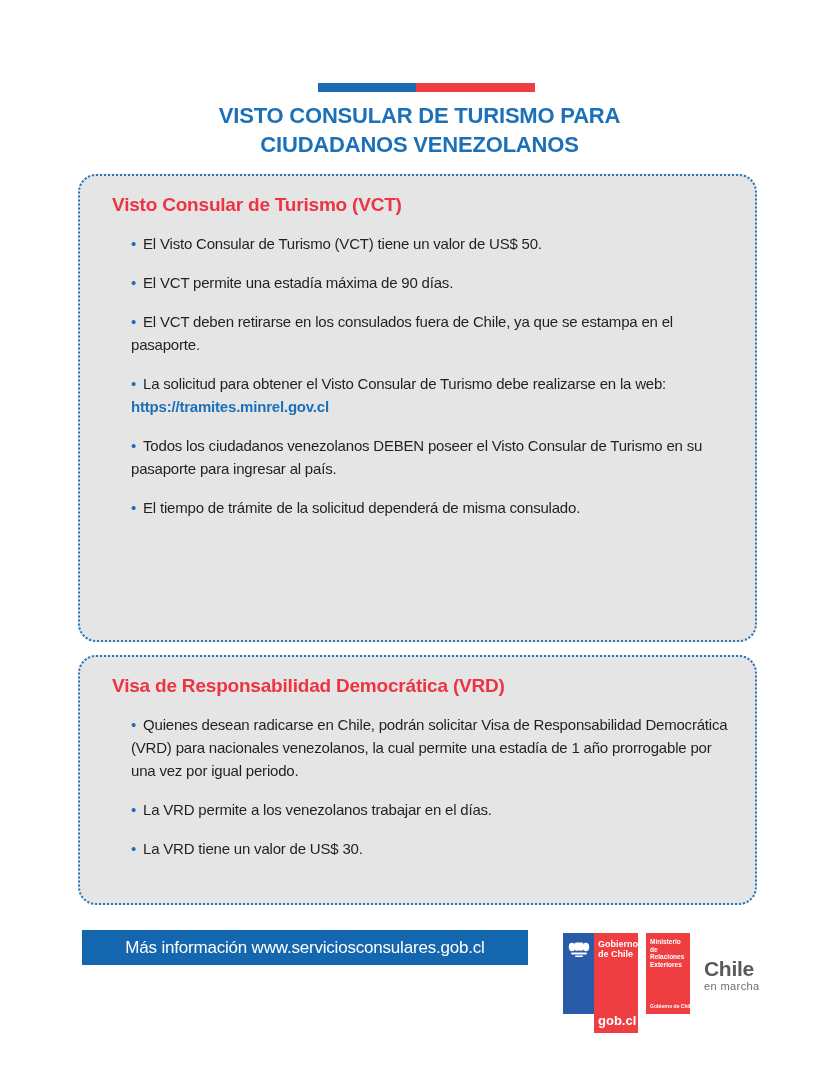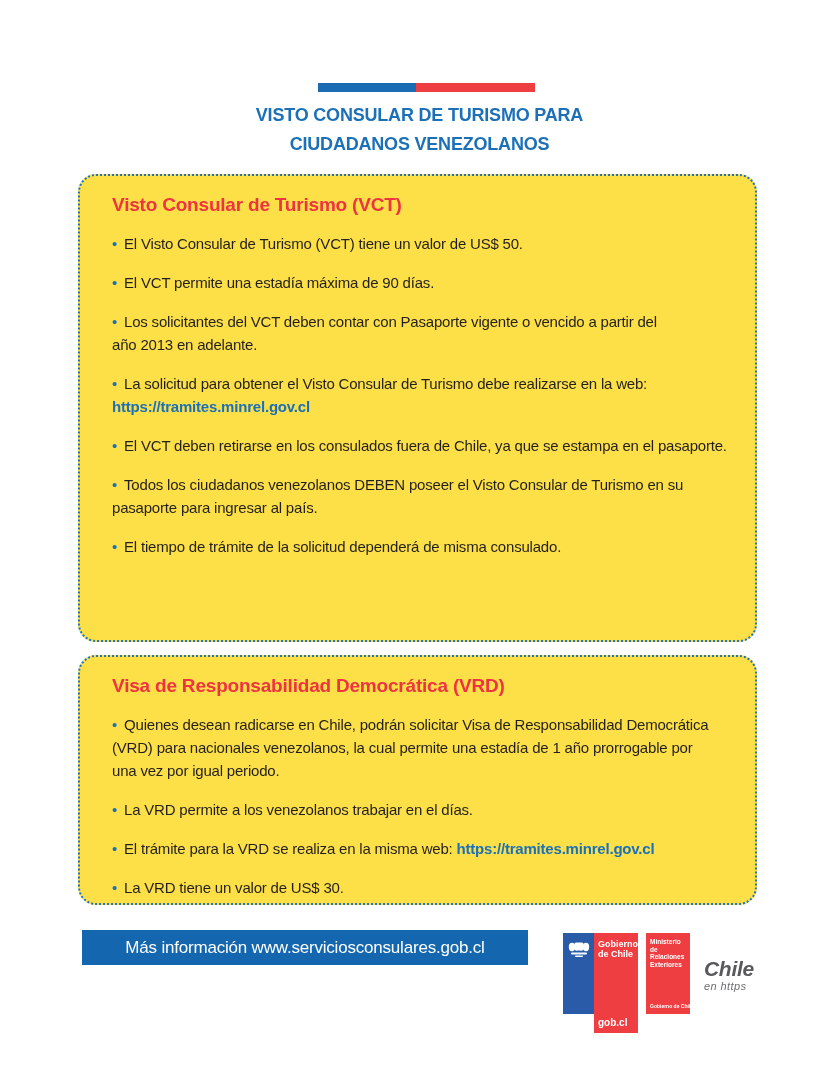--- a/index.html
+++ b/index.html
@@ -14,39 +14,39 @@
     width:839px;height:1077px;background:#ffffff;position:relative;
     font-family:"Liberation Sans", sans-serif;color:var(--text_color);
     overflow:hidden;
   }
   .flag-bar{position:absolute;left:318px;top:83px;height:9px;display:flex;}
   .flag-bar .half-blue{width:98px;height:9px;background:var(--bar_blue);}
   .flag-bar .half-red{width:119px;height:9px;background:var(--bar_red);}
 
   .page-title{
     position:absolute;left:0;top:101px;width:100%;
-    text-align:center;font-size:18px;font-weight:bold;color:var(--title_blue);
+    text-align:center;font-size:22px;font-weight:bold;color:var(--title_blue);
     line-height:29px;white-space:pre-line;letter-spacing:-0.2px;margin:0;
   }
 
   .info-box{
     position:absolute;left:78px;width:679px;
     border:2px dotted var(--border_blue);border-radius:18px;
-    padding:18px 24px 0 32px;background:#fde047;
+    padding:18px 24px 0 32px;background:#e5e5e5;
   }
   .box-vct{top:174px;height:468px;}
   .box-vrd{top:655px;height:250px;}
   .box-heading{
     margin:0 0 16px 0;font-size:19px;font-weight:bold;color:var(--heading_red);
     letter-spacing:-0.2px;
   }
   ul.bullets{margin:0;padding:0;list-style:none;}
   ul.bullets li{
     font-size:15px;line-height:23px;margin-bottom:16px;
-    letter-spacing:-0.2px;color:var(--text_color);
+    letter-spacing:-0.2px;color:var(--text_color);margin-left:19px;
   }
   ul.bullets li:last-child{margin-bottom:0;}
   .bdot{color:var(--link_blue);margin-right:7px;}
   .btext{white-space:pre-line;}
   a.doc-link{color:var(--link_blue);font-weight:bold;text-decoration:none;}
 
   .info-banner{
     position:absolute;left:82px;top:930px;width:446px;height:35px;
     background:var(--banner_blue);color:#ffffff;font-weight:normal;
     font-size:17px;line-height:35px;text-align:center;letter-spacing:-0.2px;
@@ -60,34 +60,34 @@
   }
   .logo-gob .col-red{
     width:44px;height:100px;background:var(--logo_red);
     position:relative;color:#fff;
   }
   .logo-gob .col-red .logo-top{
     font-size:9px;font-weight:bold;line-height:10px;
     padding:6px 0 0 4px;white-space:pre-line;
   }
   .logo-gob .col-red .logo-bottom{
-    position:absolute;bottom:5px;left:4px;font-size:10px;font-weight:bold;
+    position:absolute;bottom:5px;left:4px;font-size:13px;font-weight:bold;
   }
   .logo-min{
     width:44px;height:81px;background:var(--logo_red);
     margin-left:8px;position:relative;color:#fff;
   }
   .logo-min .logo-top{
     font-size:6.5px;font-weight:bold;line-height:7.5px;
     padding:5px 0 0 4px;white-space:pre-line;
   }
   .logo-min .logo-bottom{
     position:absolute;bottom:5px;left:4px;font-size:5px;font-weight:bold;white-space:nowrap;
   }
-  .chile-mark{margin-left:14px;margin-top:25px;font-style:italic;}
+  .chile-mark{margin-left:14px;margin-top:25px;}
   .chile-mark .chile-big{
     font-size:21px;font-weight:bold;color:var(--chile_gray);line-height:21px;
     letter-spacing:-0.3px;
   }
   .chile-mark .chile-small{
     font-size:11px;color:var(--marcha_gray);line-height:12px;margin-top:1px;
     letter-spacing:0.4px;
   }
 </style>
 </head>
@@ -99,38 +99,35 @@
 </div>
 
 <h1 class="page-title">VISTO CONSULAR DE TURISMO PARA
 CIUDADANOS VENEZOLANOS</h1>
 
 <section class="info-box box-vct">
   <h2 class="box-heading">Visto Consular de Turismo (VCT)</h2>
   <ul class="bullets">
       <li><span class="bdot">•</span><span class="btext">El Visto Consular de Turismo (VCT) tiene un valor de US$ 50.</span></li>
       <li><span class="bdot">•</span><span class="btext">El VCT permite una estadía máxima de 90 días.</span></li>
-      <li><span class="bdot">•</span><span class="btext">Los solicitantes del VCT deben contar con Pasaporte vigente o vencido a partir del
-año 2013 en adelante.</span></li>
+      <li><span class="bdot">•</span><span class="btext">El VCT deben retirarse en los consulados fuera de Chile, ya que se estampa en el pasaporte.</span></li>
       <li><span class="bdot">•</span><span class="btext">La solicitud para obtener el Visto Consular de Turismo debe realizarse en la  web:</span><br><a class="doc-link" href="#">https://tramites.minrel.gov.cl</a></li>
-      <li><span class="bdot">•</span><span class="btext">El VCT deben retirarse en los consulados fuera de Chile, ya que se estampa en el pasaporte.</span></li>
       <li><span class="bdot">•</span><span class="btext">Todos los ciudadanos venezolanos DEBEN poseer el Visto Consular de Turismo en su
 pasaporte para ingresar al país.</span></li>
       <li><span class="bdot">•</span><span class="btext">El tiempo de trámite de la solicitud dependerá de misma consulado.</span></li>
     </ul>
 </section>
 
 <section class="info-box box-vrd">
   <h2 class="box-heading">Visa de Responsabilidad Democrática (VRD)</h2>
   <ul class="bullets">
       <li><span class="bdot">•</span><span class="btext">Quienes desean radicarse en Chile, podrán solicitar Visa de Responsabilidad Democrática
 (VRD) para nacionales venezolanos, la cual permite una estadía de 1 año prorrogable por
 una vez por igual periodo.</span></li>
       <li><span class="bdot">•</span><span class="btext">La VRD permite a los venezolanos trabajar en el días.</span></li>
-      <li><span class="bdot">•</span><span class="btext">El trámite para la VRD se realiza en la misma web:</span> <a class="doc-link" href="#">https://tramites.minrel.gov.cl</a></li>
       <li><span class="bdot">•</span><span class="btext">La VRD tiene un valor de US$ 30.</span></li>
     </ul>
 </section>
 
 <div class="info-banner">Más información www.serviciosconsulares.gob.cl</div>
 
 <div class="logos">
   <div class="logo-gob">
     <div class="col-blue">
       <svg width="22" height="20" viewBox="0 0 22 20" aria-hidden="true">
@@ -151,15 +148,15 @@
     </div>
   </div>
   <div class="logo-min">
     <div class="logo-top">Ministerio de
 Relaciones
 Exteriores</div>
     <div class="logo-bottom">Gobierno de Chile</div>
   </div>
   <div class="chile-mark">
     <div class="chile-big">Chile</div>
-    <div class="chile-small">en https</div>
+    <div class="chile-small">en marcha</div>
   </div>
 </div>
 
 </body></html>

